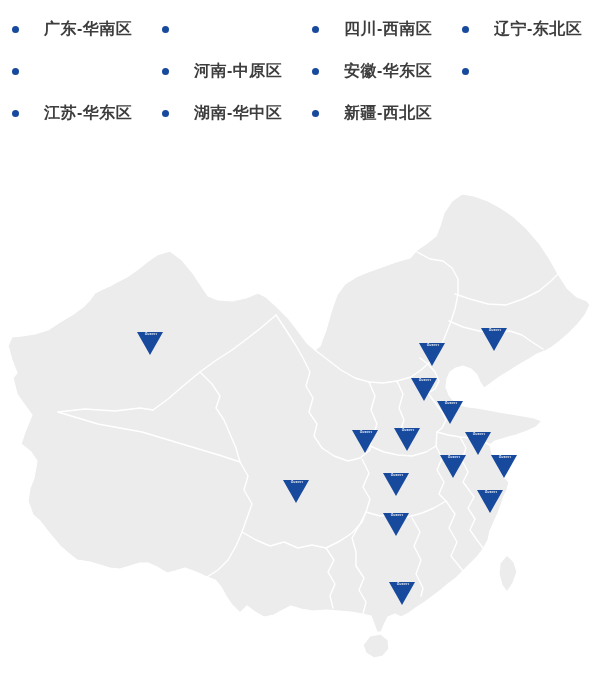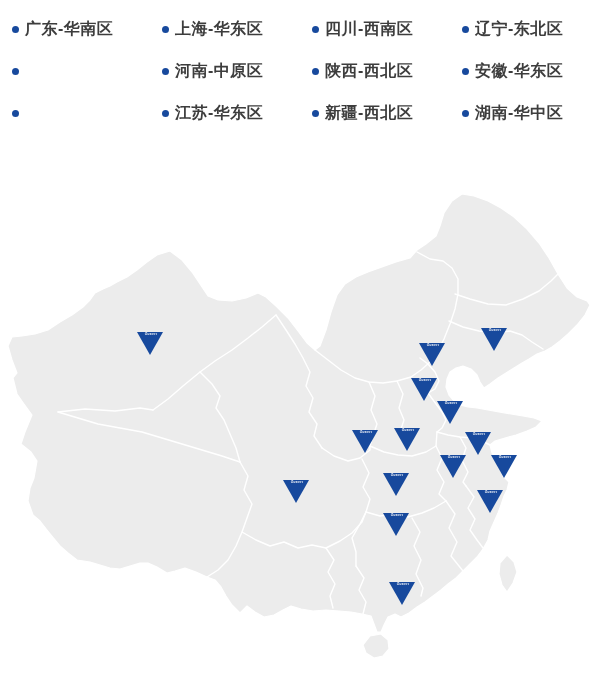--- a/index.html
+++ b/index.html
@@ -15,21 +15,21 @@
     position:relative;width:600px;height:675px;overflow:hidden;
     background:var(--page_bg);
     font-family:"Liberation Sans","DejaVu Sans",sans-serif;
   }
   
   .legend{
     position:absolute;left:0;top:0;width:600px;
     display:grid;grid-template-columns:repeat(4,150px);grid-auto-rows:42px;
     padding:8px 0 0 12px;z-index:3;
   }
-  .legend-item{display:flex;align-items:center;gap:6px;cursor:pointer;}
+  .legend-item{display:flex;align-items:center;gap:25px;cursor:pointer;}
   .bullet{
     width:7px;height:7px;border-radius:50%;
     background:var(--accent);flex:0 0 auto;
   }
   .legend-label{
     font-size:16px;font-weight:600;color:var(--text);
     white-space:nowrap;letter-spacing:0.5px;
   }
   
   .map-wrap{position:absolute;inset:0;}
@@ -58,59 +58,54 @@
 <div class="page">
 
   <div class="legend">
 
   <div class="legend-item">
         <span class="bullet"></span>
         <span class="legend-label">广东-华南区</span>
       </div>
       <div class="legend-item">
         <span class="bullet"></span>
-        <span class="legend-label">上海-华东区</span>
       </div>
       <div class="legend-item">
         <span class="bullet"></span>
         <span class="legend-label">四川-西南区</span>
       </div>
       <div class="legend-item">
         <span class="bullet"></span>
         <span class="legend-label">辽宁-东北区</span>
       </div>
       <div class="legend-item">
         <span class="bullet"></span>
       </div>
       <div class="legend-item">
         <span class="bullet"></span>
         <span class="legend-label">河南-中原区</span>
       </div>
       <div class="legend-item">
         <span class="bullet"></span>
-        <span class="legend-label">陕西-西北区</span>
-      </div>
-      <div class="legend-item">
-        <span class="bullet"></span>
         <span class="legend-label">安徽-华东区</span>
       </div>
       <div class="legend-item">
         <span class="bullet"></span>
       </div>
       <div class="legend-item">
         <span class="bullet"></span>
         <span class="legend-label">江苏-华东区</span>
       </div>
       <div class="legend-item">
         <span class="bullet"></span>
+        <span class="legend-label">湖南-华中区</span>
+      </div>
+      <div class="legend-item">
+        <span class="bullet"></span>
         <span class="legend-label">新疆-西北区</span>
-      </div>
-      <div class="legend-item">
-        <span class="bullet"></span>
-        <span class="legend-label">湖南-华中区</span>
       </div>
     </div>
 
   <div class="map-wrap">
     <svg class="map-svg" width="600" height="675" viewBox="0 0 600 675" aria-hidden="true">
 
       <path class="land" d="
         M170,251 L182,260 L192,272 L200,284 L208,296 L218,300 L232,301 L246,298 L258,293
         L266,297 L276,306 L288,318 L298,331 L307,343 L315,350 L320,346 L326,330 L331,312
         L337,295 L345,284 L356,277 L368,272 L382,267 L396,262 L410,258 L417,250 L426,244

